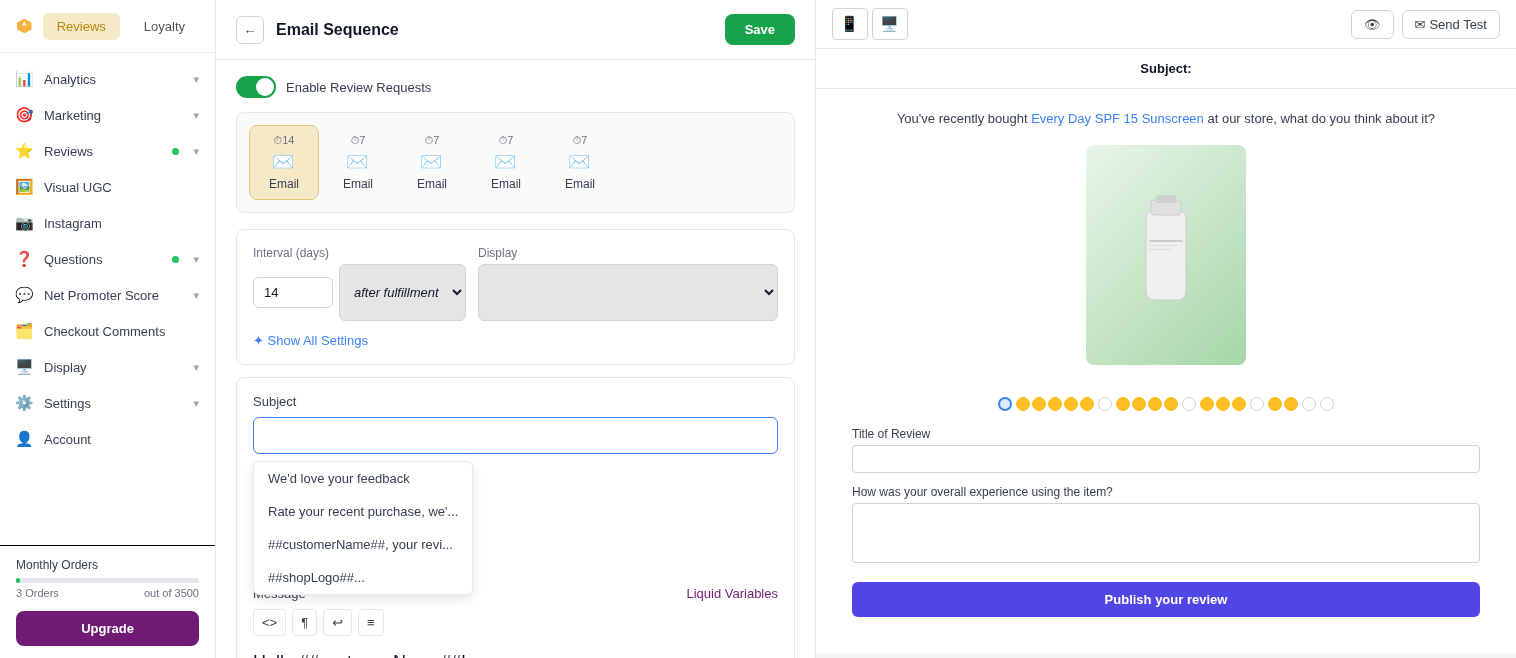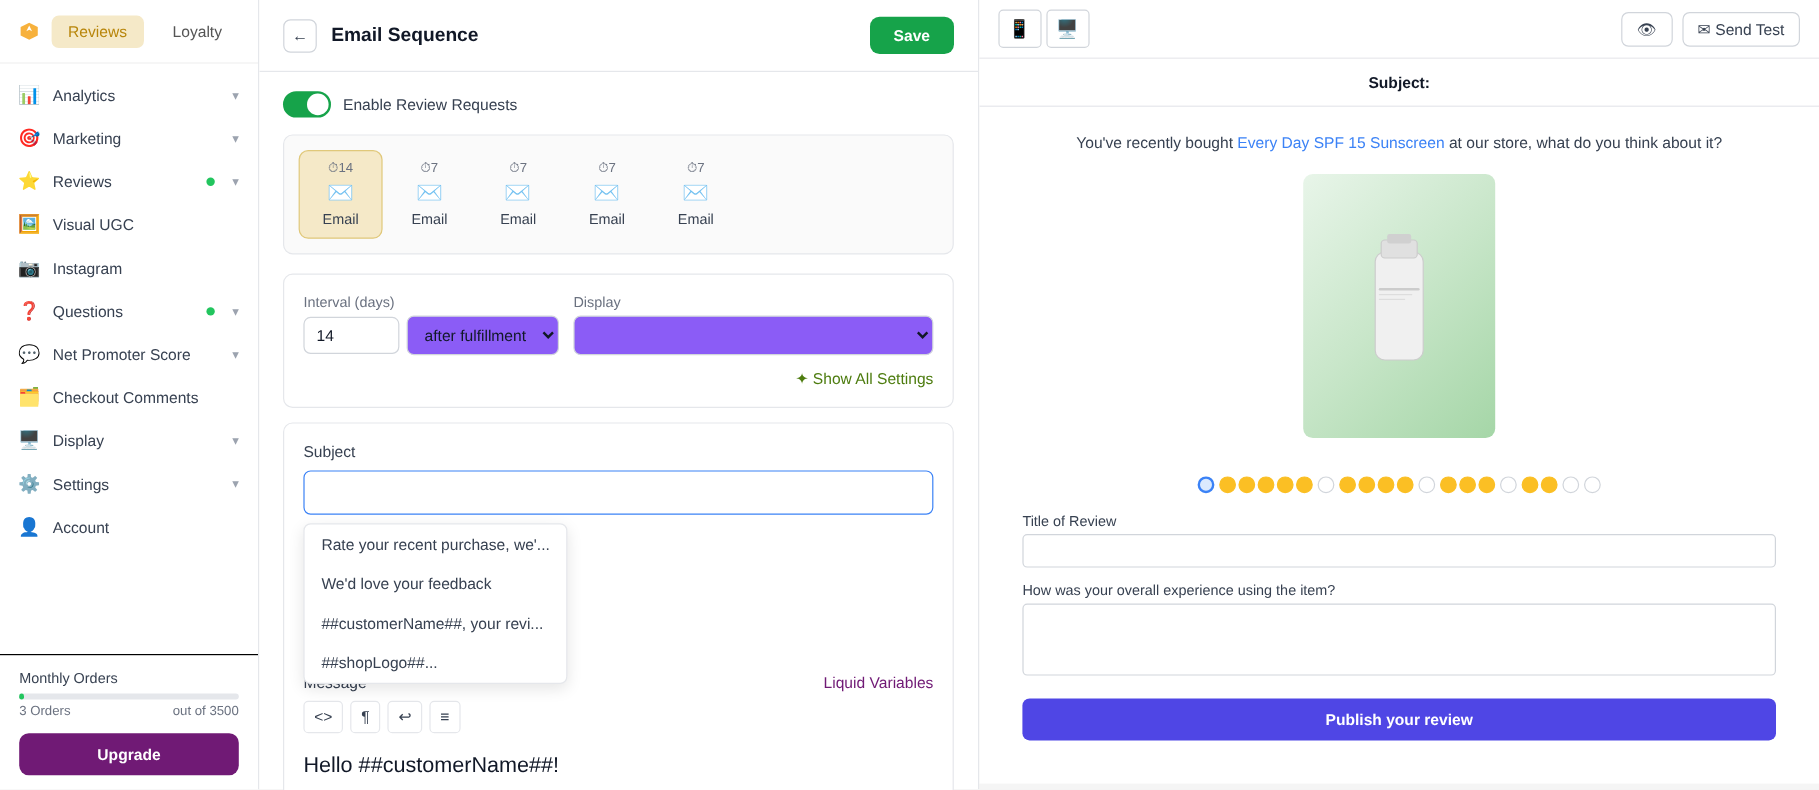--- a/index.html
+++ b/index.html
@@ -51,22 +51,22 @@
     .step-time { font-size: 11px; color: #6b7280; display: flex; align-items: center; gap: 2px; }
     .step-icon { font-size: 18px; color: #6b7280; }
     .step-label { font-size: 12px; color: #374151; font-weight: 500; }
 
     
     .form-section { border: 1px solid #e5e7eb; border-radius: 8px; padding: 16px; margin-bottom: 12px; background: #fff; }
     .form-row { display: flex; align-items: flex-start; gap: 12px; margin-bottom: 12px; }
     .form-group { display: flex; flex-direction: column; gap: 4px; }
     .form-label { font-size: 12px; color: #6b7280; font-weight: 400; }
     .form-input { border: 1px solid #d1d5db; border-radius: 6px; padding: 7px 10px; font-size: 13px; color: #111827; background: #fff; outline: none; }
-    .form-select { border: 1px solid #d1d5db; border-radius: 6px; padding: 7px 10px; font-size: 13px; color: #111827; background: #8b5cf6; cursor: pointer; }
-    .show-settings { color: #4d7c0f; font-size: 13px; cursor: pointer; display: flex; align-items: center; gap: 4px; justify-content: flex-end; margin-top: 4px; }
+    .form-select { border: 1px solid #d1d5db; border-radius: 6px; padding: 19px 10px; font-size: 13px; color: #111827; background: #e5e5e5; cursor: pointer; font-style: italic; }
+    .show-settings { color: #3b82f6; font-size: 13px; cursor: pointer; display: flex; align-items: center; gap: 4px; justify-content: flex-start; margin-top: 4px; }
 
     
     .subject-section { border: 1px solid #e5e7eb; border-radius: 8px; padding: 16px; background: #fff; }
     .subject-label { font-size: 13px; font-weight: 400; color: #374151; margin-bottom: 8px; }
     .subject-input { width: 100%; border: 1.5px solid #3b82f6; border-radius: 6px; padding: 10px 12px; font-size: 13px; color: #111827; outline: none; margin-bottom: 12px; }
     .message-label { font-size: 13px; font-weight: 500; color: #374151; margin-bottom: 8px; display: flex; justify-content: space-between; }
     .liquid-vars { color: #701a75; font-size: 13px; cursor: pointer; }
     .toolbar { display: flex; gap: 6px; margin-bottom: 8px; }
     .toolbar-btn { border: 1px solid #e5e7eb; border-radius: 4px; padding: 5px 8px; cursor: pointer; background: #fff; font-size: 13px; color: #374151; }
     .message-preview { font-size: 18px; color: #111827; padding: 8px 0; }
@@ -260,22 +260,22 @@
           <div class="show-settings">
             <span>✦ Show All Settings</span>
           </div>
         </div>
 
         <div class="subject-section">
           <div class="subject-label">Subject</div>
           <div class="subject-input-wrapper" style="position:relative;">
             <input class="subject-input" placeholder="" style="">
             <div class="dropdown-menu" style="top:44px;left:0;">
+              <div class="dropdown-item">We'd love your feedback</div>
               <div class="dropdown-item">Rate your recent purchase, we'...</div>
-              <div class="dropdown-item">We'd love your feedback</div>
               <div class="dropdown-item">##customerName##, your revi...</div>
               <div class="dropdown-item">##shopLogo##...</div>
             </div>
           </div>
           <div style="margin-top:120px;">
             <div class="message-label">
               <span>Message</span>
               <span class="liquid-vars">Liquid Variables</span>
             </div>
             <div class="toolbar">

